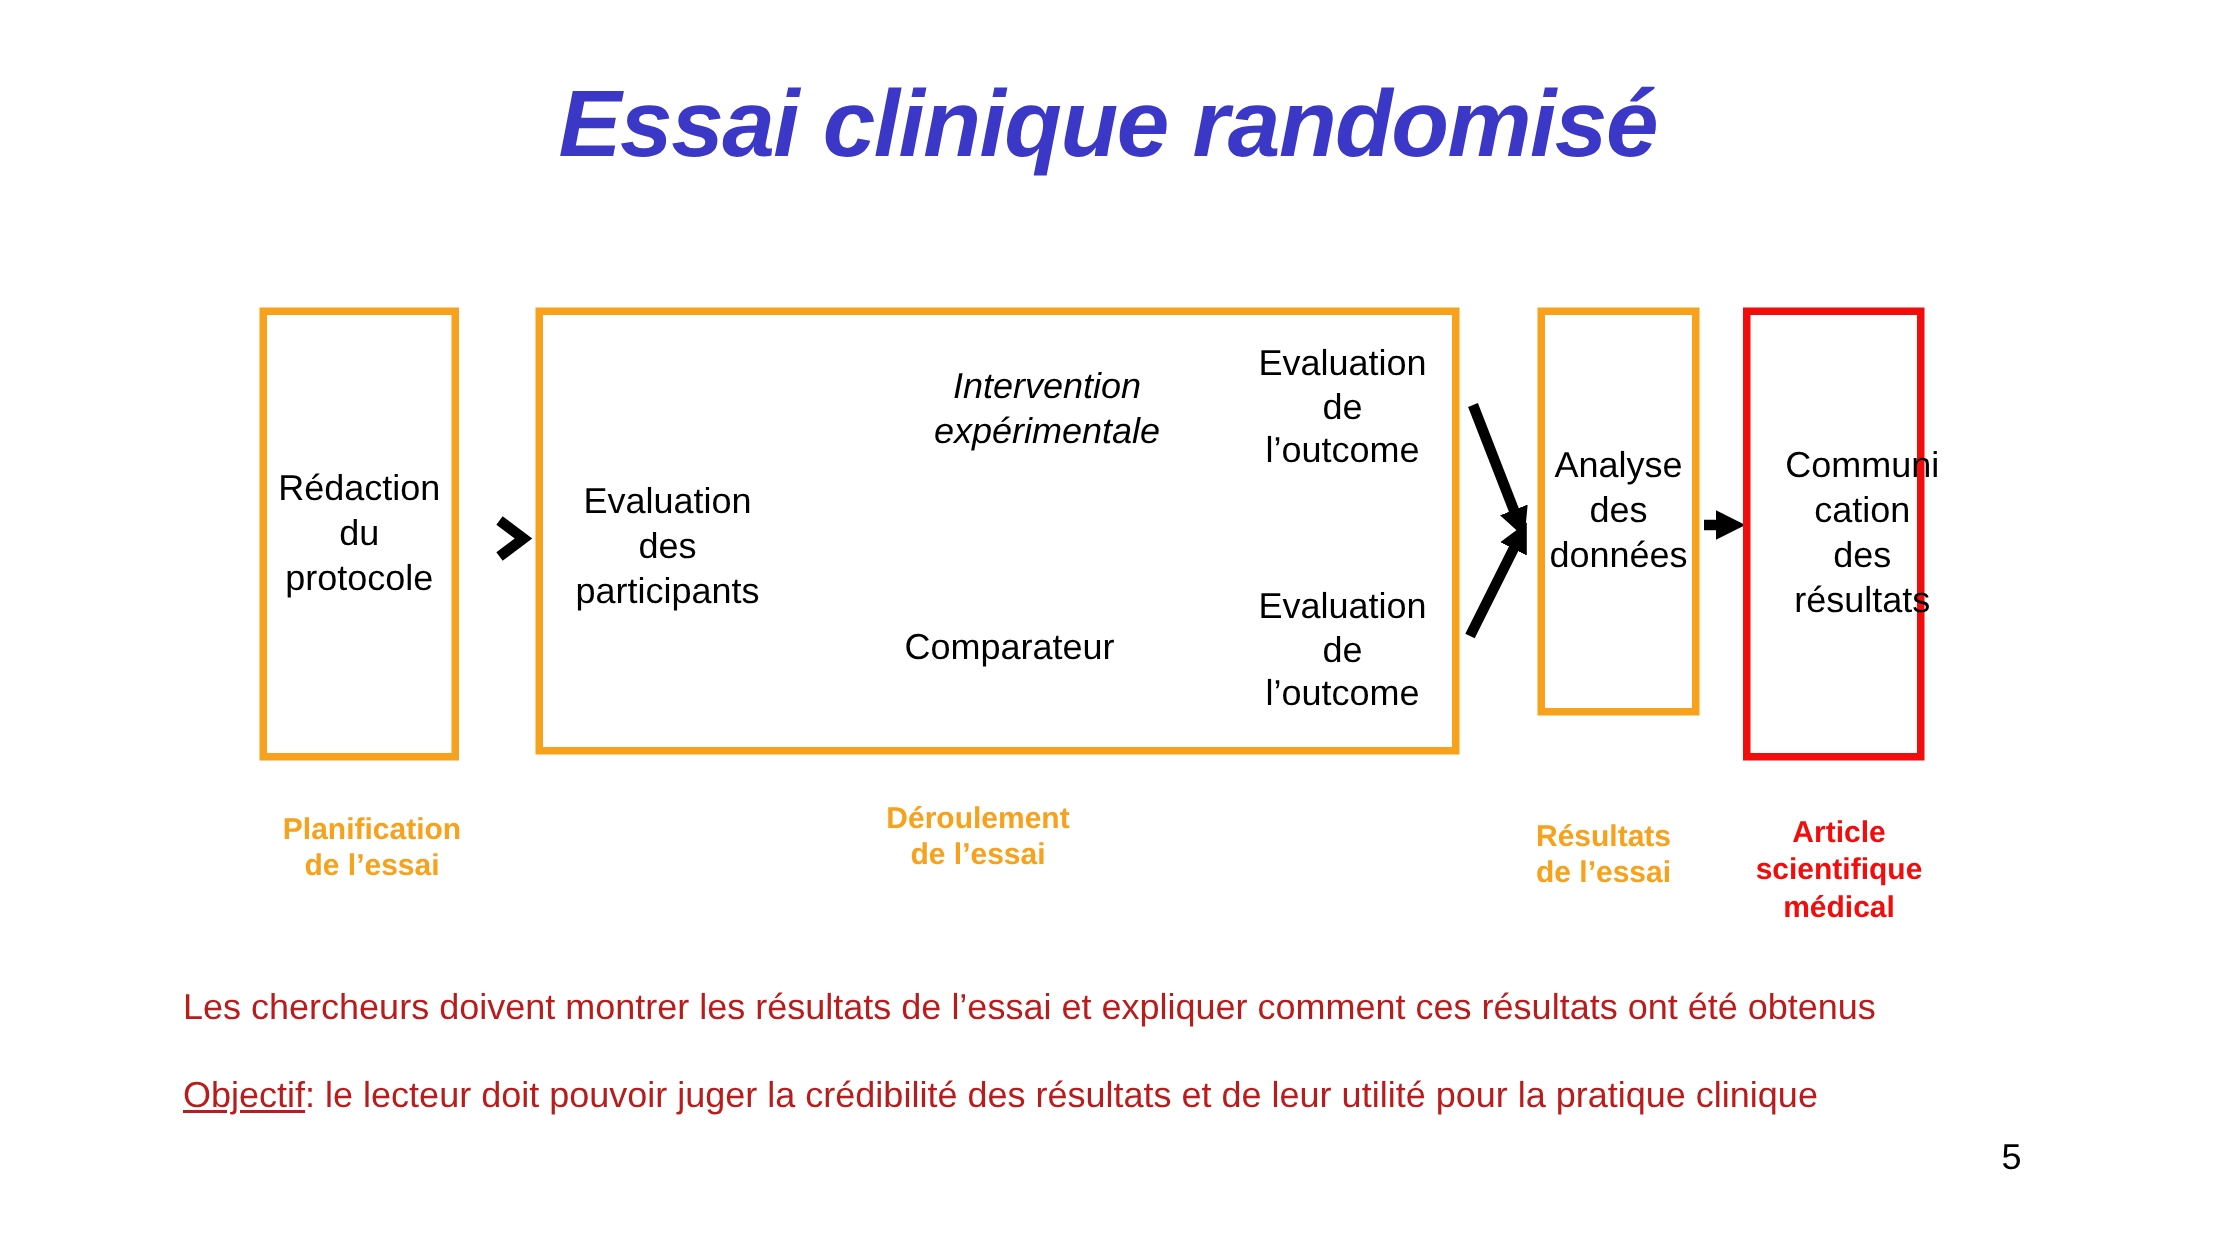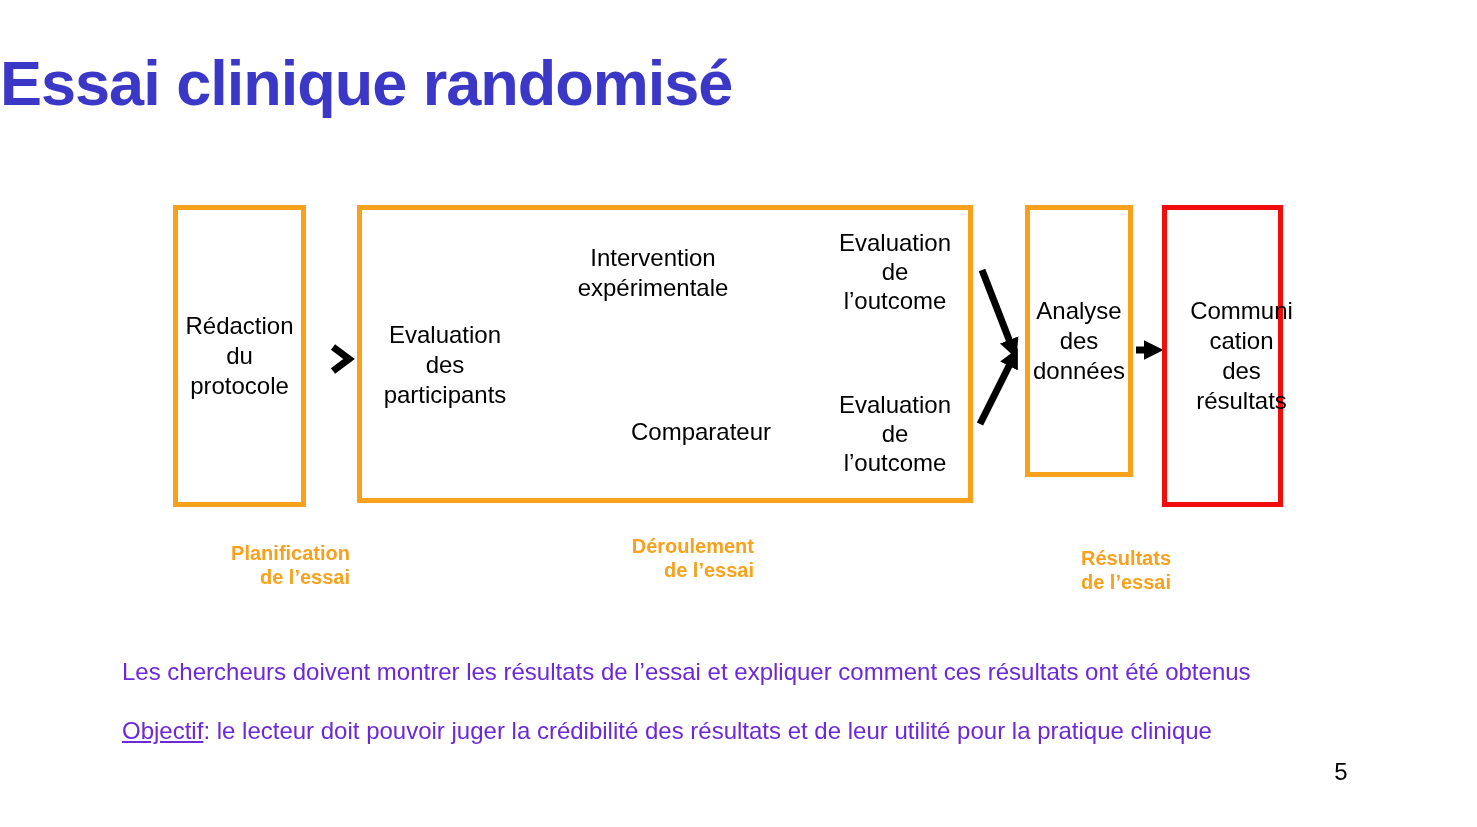--- a/index.html
+++ b/index.html
@@ -10,23 +10,25 @@
     position: relative;
     width: 1477px;
     height: 827px;
     background: #ffffff;
     overflow: hidden;
   }
 
   .title {
     position: absolute;
     left: 0; right: 0; top: 50px;
+    text-align: center;
     font-size: 63px;
     line-height: 1.05;
     font-weight: bold;
+    font-style: italic;
     color: var(--blue, #3B38C8);
     letter-spacing: -1px;
     white-space: pre-line;
   }
 
   .box {
     position: absolute;
     background: #ffffff;
     display: flex;
     align-items: center;
@@ -43,47 +45,47 @@
     white-space: pre-line;
   }
   .float-text { position: absolute; }
 
   #box-redaction      { left: 173px;  top: 205px; width: 133px; height: 302px; }
   #box-deroulement    { left: 357px;  top: 205px; width: 616px; height: 298px; }
   #box-analyse        { left: 1025px; top: 205px; width: 108px; height: 272px; }
   #box-communication  { left: 1162px; top: 205px; width: 121px; height: 302px; padding-left: 38px; }
 
   #txt-recrutement  { left: 355px; top: 320px; width: 180px; }
-  #txt-intervention { left: 560px; top: 243px; width: 186px; }
+  #txt-intervention { left: 605px; top: 243px; width: 186px; font-style: italic; }
   #txt-eval-top     { left: 835px; top: 228px; width: 120px; line-height: 29px; }
-  #txt-comparateur  { left: 628px; top: 417px; width: 146px; }
+  #txt-comparateur  { left: 600px; top: 417px; width: 146px; }
   #txt-eval-bottom  { left: 835px; top: 390px; width: 120px; line-height: 29px; }
 
   .caption {
     position: absolute;
     font-size: 20px;
     line-height: 24px;
     font-weight: bold;
     text-align: center;
     white-space: pre-line;
   }
-  .caption.orange { color: var(--orange, #F7A11C); text-align: right; }
+  .caption.orange { color: var(--orange, #F7A11C); }
   .caption.red    { color: var(--red, #F20D0D); }
 
   #cap-planification { left: 146px;  top: 541px; width: 204px; }
   #cap-deroulement   { left: 550px;  top: 534px; width: 204px; }
   #cap-resultats     { left: 967px;  top: 546px; width: 204px; }
   #cap-article       { left: 1124px; top: 543px; width: 204px; line-height: 25px; }
 
   .note {
     position: absolute;
     left: 122px;
     font-size: 24px;
     line-height: 28px;
-    color: #6d28d9;
+    color: #b91c1c;
     white-space: nowrap;
   }
   #note-1 { top: 658px; }
   #note-2 { top: 717px; }
   .u { text-decoration: underline; }
 
   .page-number {
     position: absolute;
     left: 1326px; top: 758px; width: 30px;
     font-size: 24px;
@@ -159,19 +161,22 @@
 des
 résultats</div>
   </div>
 
   <div class="caption orange" id="cap-planification">Planification
 de l’essai</div>
   <div class="caption orange" id="cap-deroulement">Déroulement
 de l’essai</div>
   <div class="caption orange" id="cap-resultats">Résultats
 de l’essai</div>
+  <div class="caption red" id="cap-article">Article
+scientifique
+médical</div>
 
   <div class="note" id="note-1">Les chercheurs doivent montrer les résultats de l’essai et expliquer comment ces résultats ont été obtenus</div>
   <div class="note" id="note-2"><span class="u">Objectif</span><span>: le lecteur doit pouvoir juger la crédibilité des résultats et de leur utilité pour la pratique clinique</span></div>
 
   <div class="page-number">5</div>
 
 </div>
 
 </body></html>

